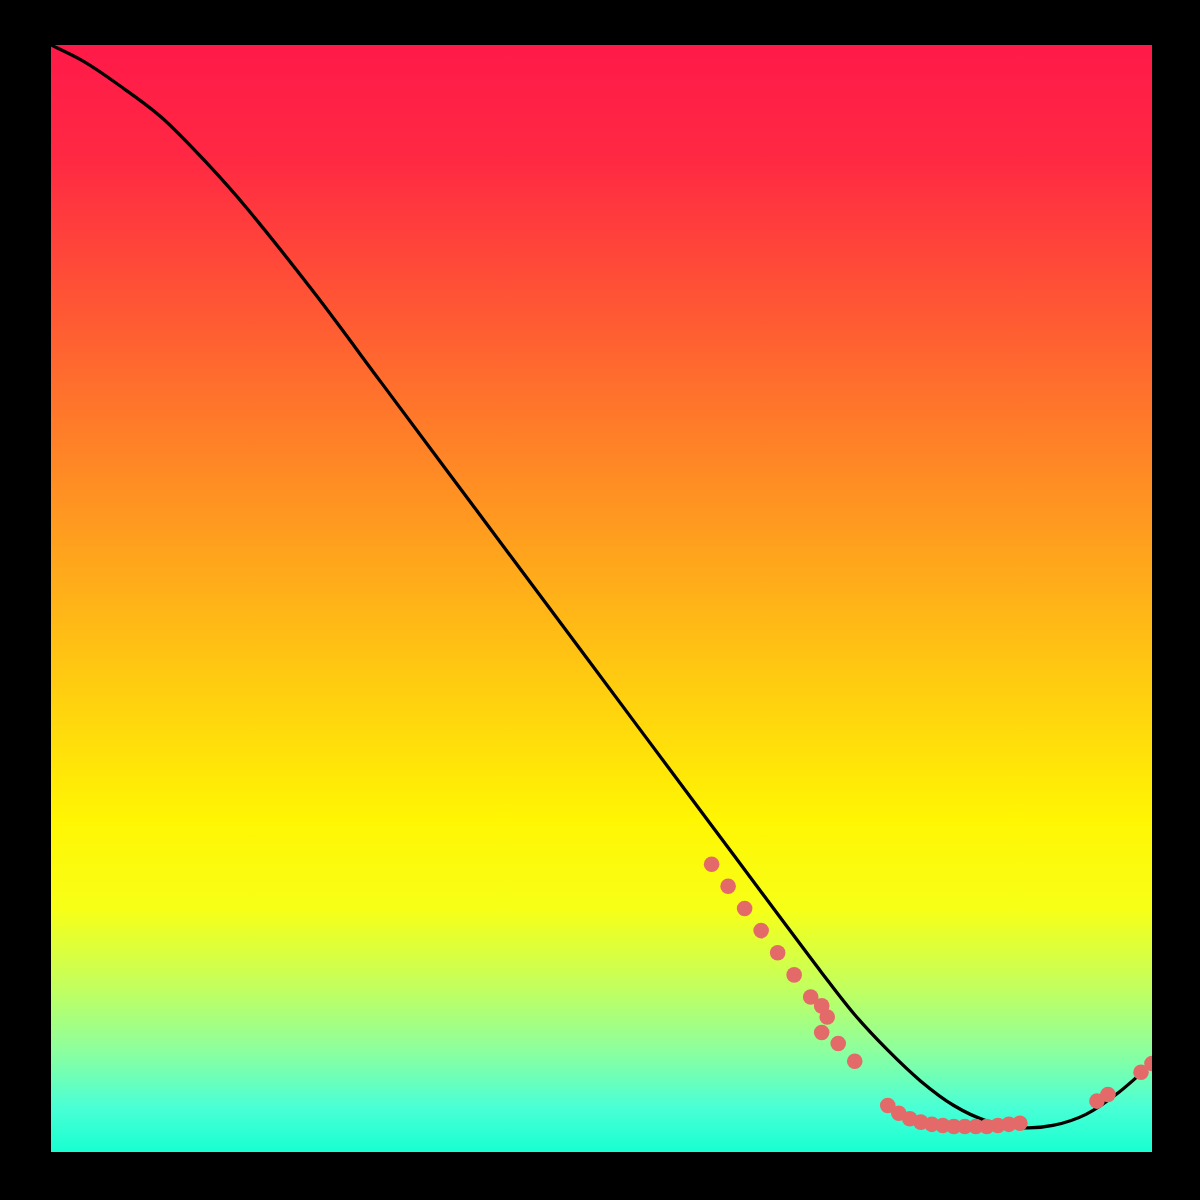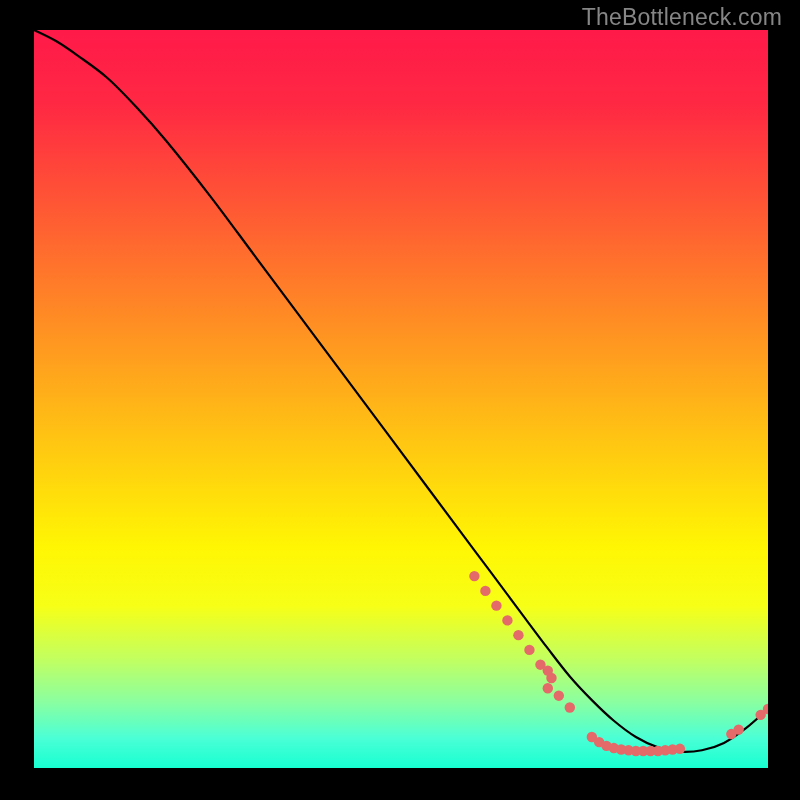--- a/index.html
+++ b/index.html
@@ -34,21 +34,20 @@
     height: 738px;
   }
   .plot svg {
     display: block;
   }
 </style>
 </head>
 <body>
 
 <div class="frame">
-  <div class="watermark">TheBottleneck.com</div>
   <div class="plot">
     <svg id="svg" width="734" height="738" viewBox="0 0 734 738">
         <defs>
           <linearGradient id="bg" x1="0" y1="0" x2="0" y2="1">
             <stop offset="0%" stop-color="#ff1a49"></stop>
             <stop offset="10%" stop-color="#ff2843"></stop>
             <stop offset="25%" stop-color="#ff5b33"></stop>
             <stop offset="40%" stop-color="#ff8f23"></stop>
             <stop offset="55.00000000000001%" stop-color="#ffc313"></stop>
             <stop offset="70%" stop-color="#fff603"></stop>

